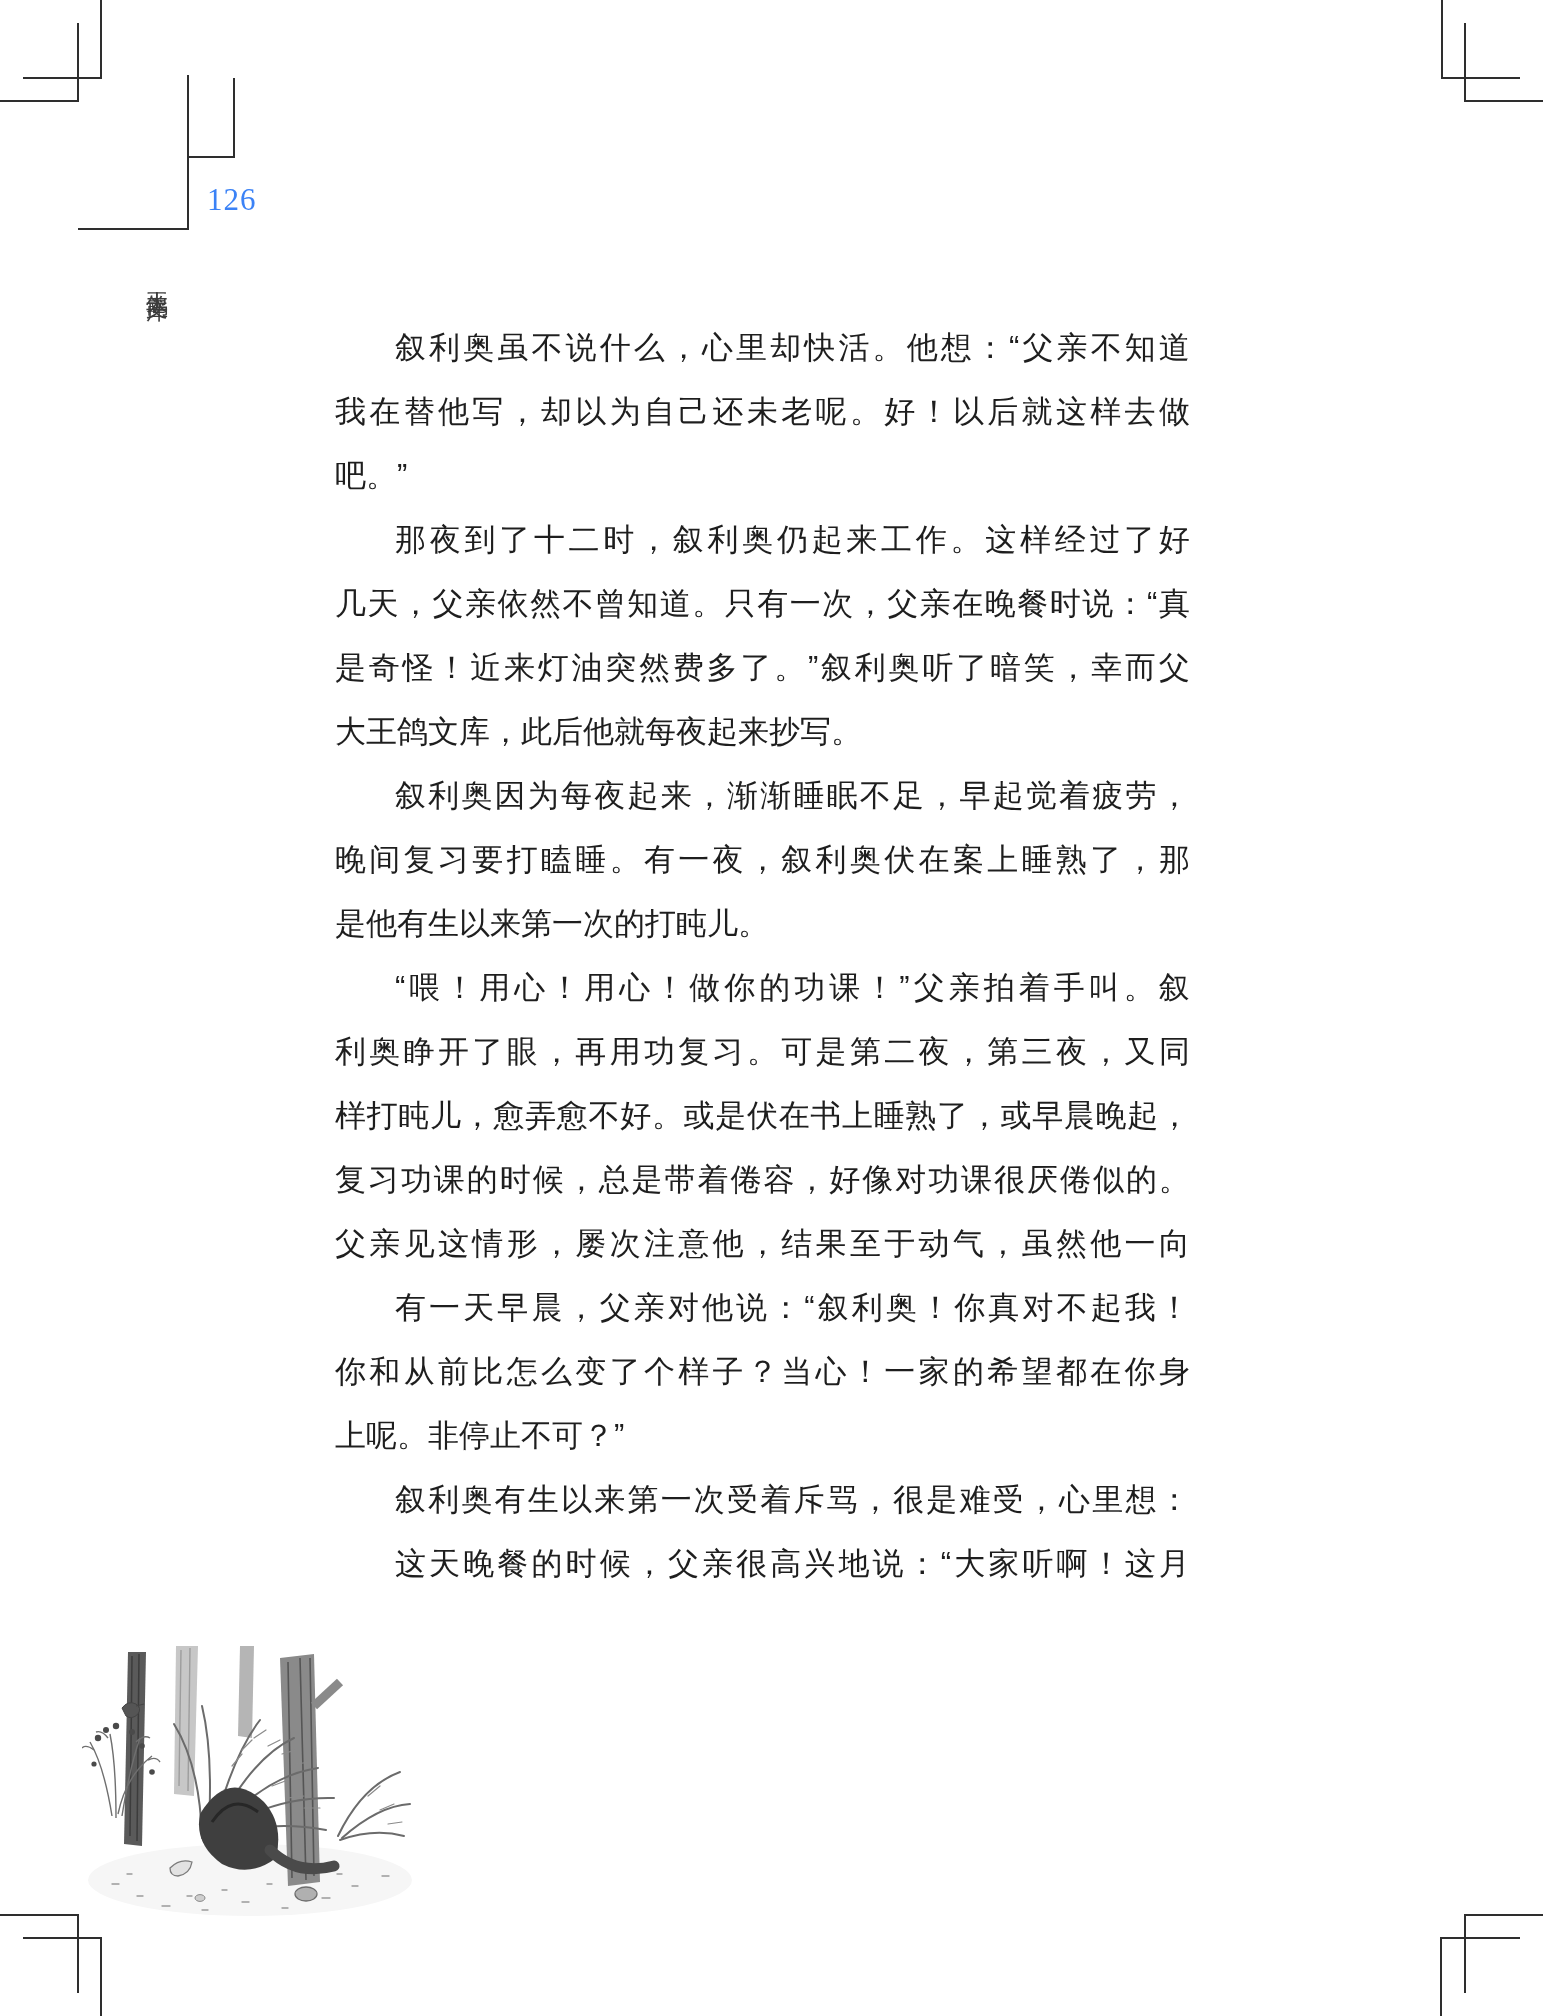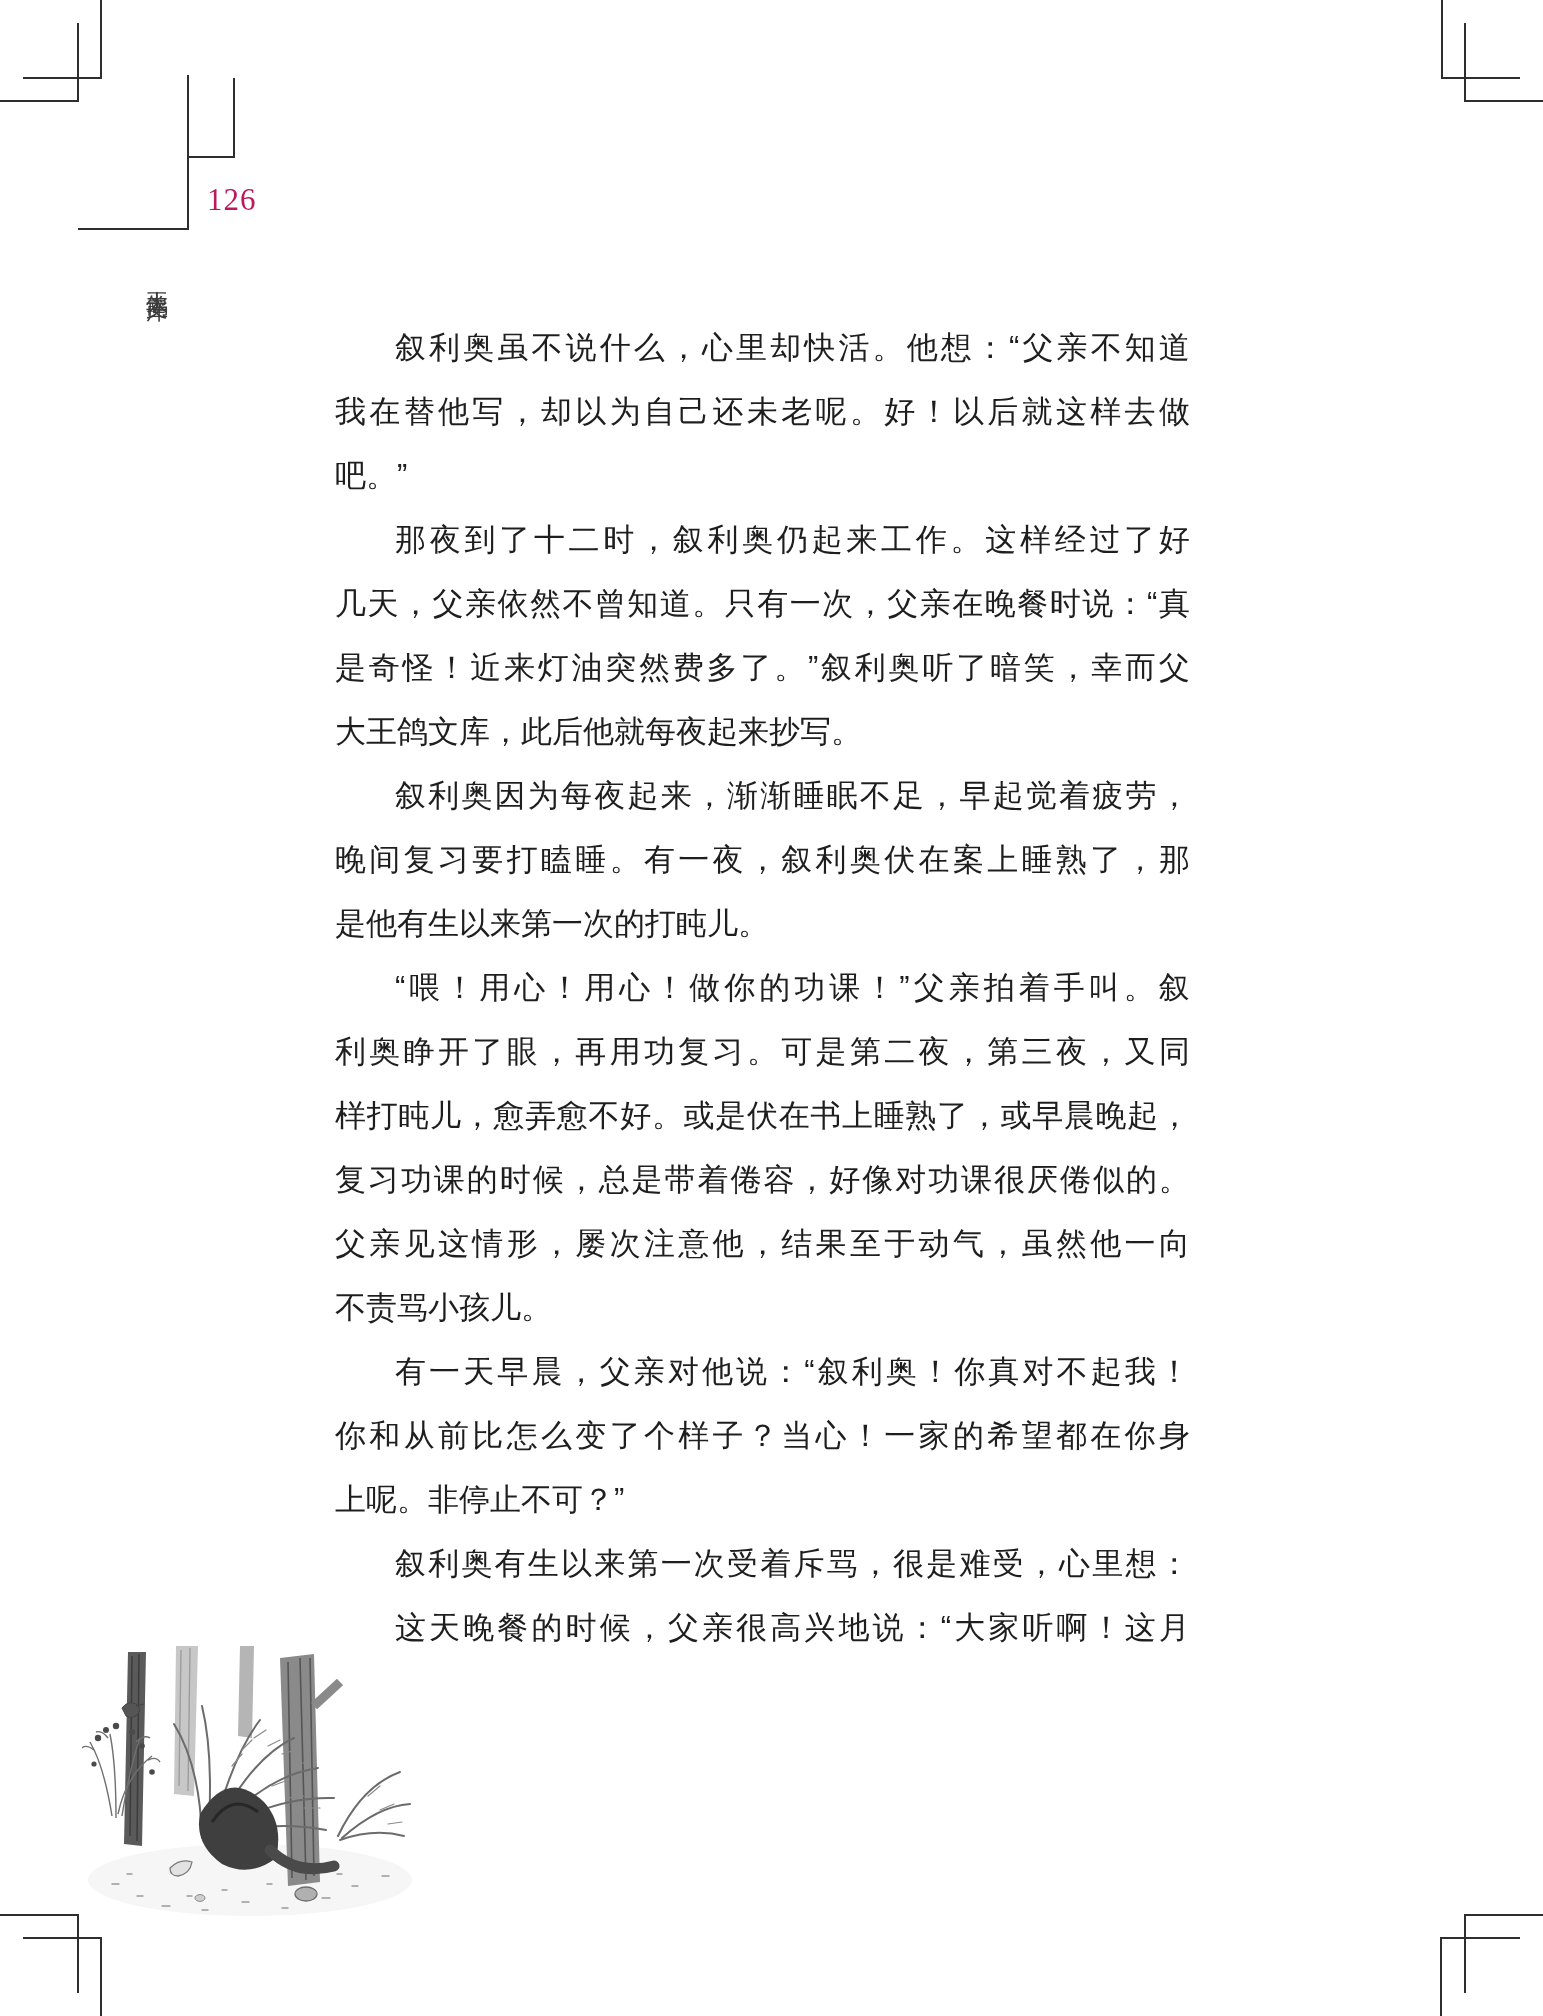--- a/index.html
+++ b/index.html
@@ -21,21 +21,21 @@
     position: absolute;
     background: #2e2e2e;
   }
   
   .page-number {
     position: absolute;
     left: 207px;
     top: 182px;
     font-family: "Liberation Serif", serif;
     font-size: 31px;
-    color: #be185d;
+    color: #3b82f6;
     letter-spacing: 1px;
   }
   
   .series-label {
     position: absolute;
     left: 142px;
     top: 273px;
     writing-mode: vertical-rl;
     text-orientation: upright;
     font-size: 22px;
@@ -436,21 +436,20 @@
         <span>于</span>
         <span>动</span>
         <span>气</span>
         <span>，</span>
         <span>虽</span>
         <span>然</span>
         <span>他</span>
         <span>一</span>
         <span>向</span>
       </div>
-      <div class="line end">不责骂小孩儿。</div>
       <div class="line indent j">
         <span>有</span>
         <span>一</span>
         <span>天</span>
         <span>早</span>
         <span>晨</span>
         <span>，</span>
         <span>父</span>
         <span>亲</span>
         <span>对</span>

